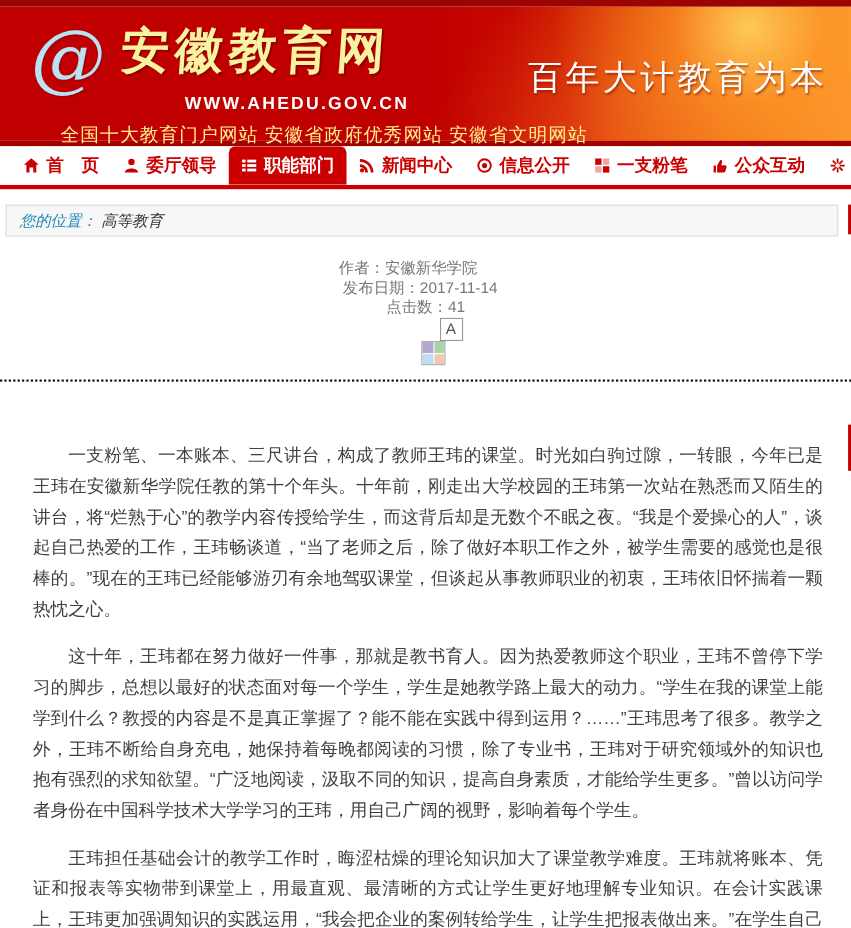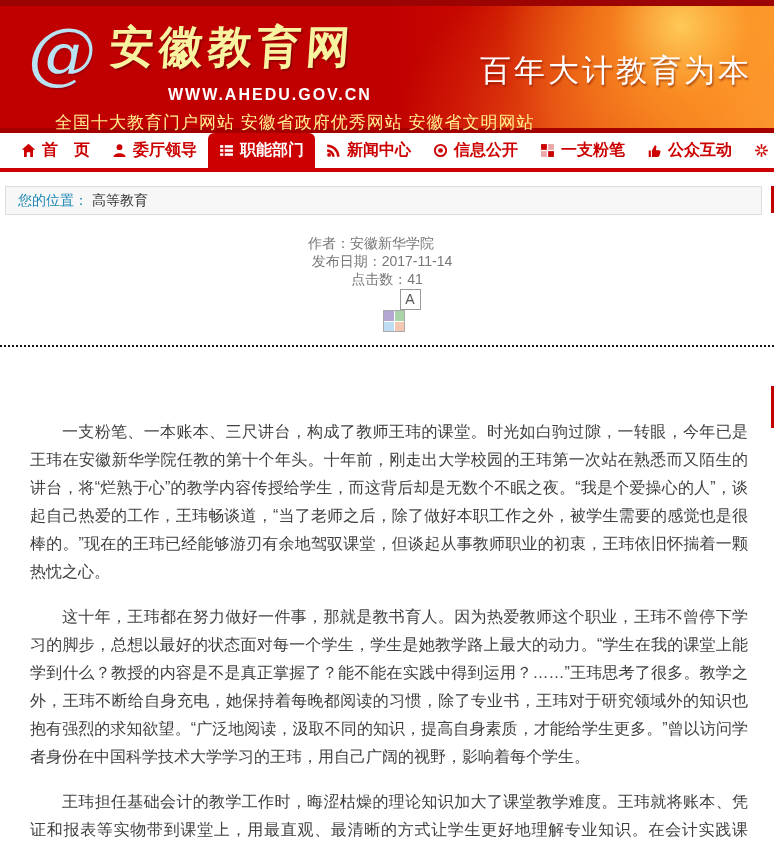--- a/index.html
+++ b/index.html
@@ -42,21 +42,21 @@
   .nav:after{content:"";position:absolute;left:0;right:0;bottom:0;height:0;}
   .nav-item{display:flex;align-items:center;gap:6px;padding:0 11px;
     color:var(--nav-red,#cc0000);font-weight:bold;font-size:16px;cursor:pointer;flex:0 0 auto;}
   .nav-item .nicon{width:15px;height:15px;display:inline-block;}
   .nav-item .nicon svg{width:15px;height:15px;display:block;}
   .nav-item.active{background:var(--nav-red,#cc0000);color:#fff;border-radius:6px 6px 0 0;}
   .nav-underline{height:4px;background:var(--nav-red,#cc0000);}
 
   
   .breadcrumb{margin:14px 12px 0 5px;height:29px;line-height:27px;background:#f7f7f7;
-    border:1px solid #dcdcdc;padding-left:12px;font-size:14px;color:#333;}
+    border:1px solid #dcdcdc;padding-left:12px;font-size:14px;color:#333;font-style:italic;}
   .breadcrumb .loc{color:var(--breadcrumb-blue,#1a87b5);}
   .breadcrumb .cur{color:#333;margin-left:4px;}
 
   
   .article-title{margin-top:27px;text-align:center;font-size:17px;font-weight:bold;
     color:#1a1a1a;letter-spacing:.5px;}
   .meta-row{margin-top:20px;display:flex;justify-content:center;align-items:center;
     color:#777;font-size:14px;flex-direction:column;}
   .meta-row .m-author{margin-right:32px;}
   .meta-row .m-date{margin-right:10px;}
@@ -65,21 +65,21 @@
   .share-grid{margin-left:14px;width:22px;height:22px;border:1px solid #aaa;
     display:grid;grid-template-columns:1fr 1fr;grid-template-rows:1fr 1fr;gap:1px;
     background:#fff;cursor:pointer;}
   .share-grid span{display:block;}
 
   .dotted-sep{margin-top:13px;border-top:2px dotted #111;height:0;}
 
   
   .article-body{padding:54px 26px 0 30px;font-size:16px;line-height:28px;
     color:var(--body-text,#3f3f3f);text-align:justify;}
-  .article-body p{text-indent:2em;margin:17px 0 15px 0;}
+  .article-body p{text-indent:2em;margin:0 0 15px 0;}
 
   
   .edge-sliver{position:absolute;right:0;width:3px;background:var(--brand-red,#c00000);}
   .edge-sliver.s1{top:186px;height:27px;}
   .edge-sliver.s2{top:386px;height:42px;}
 </style>
 </head>
 <body>
 
 <div class="page">

